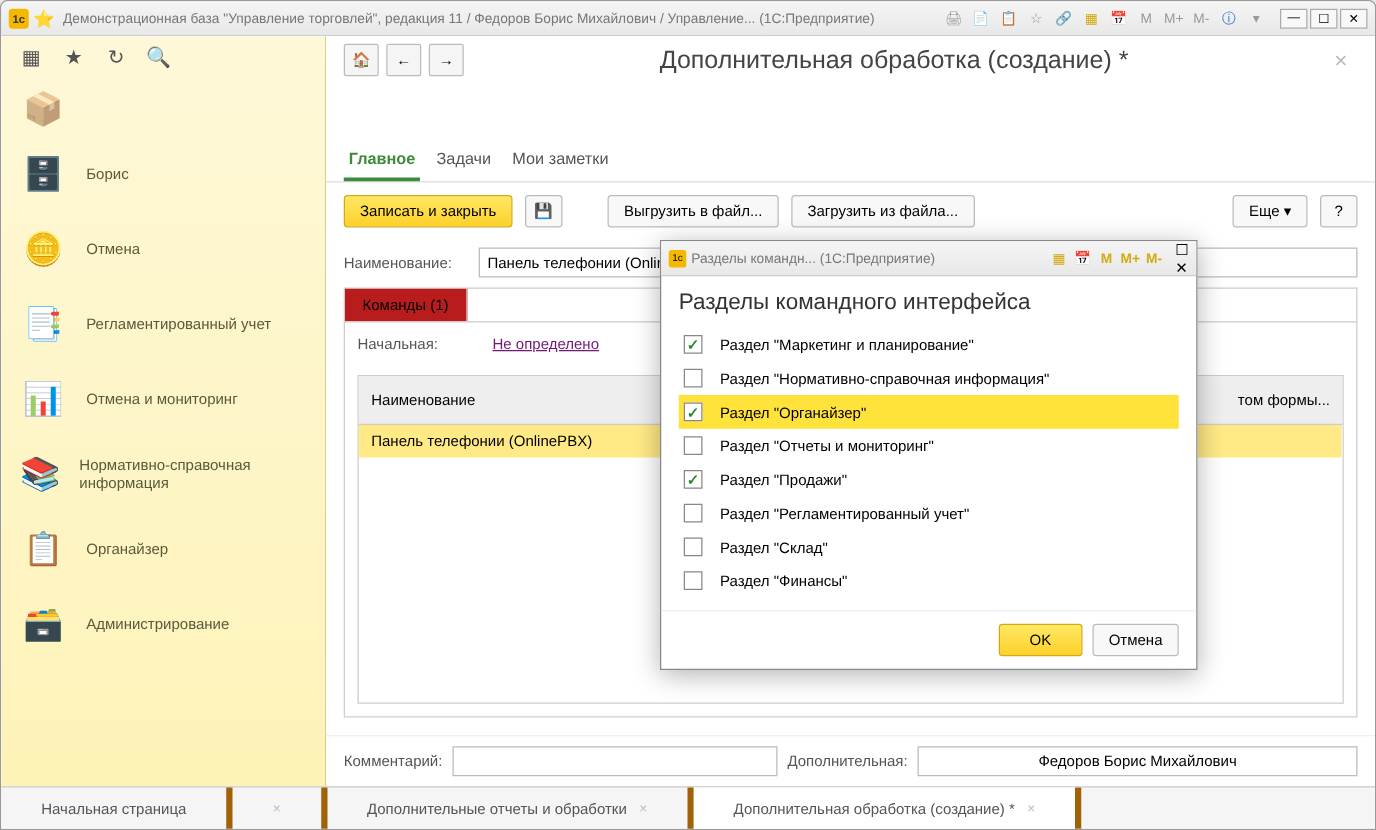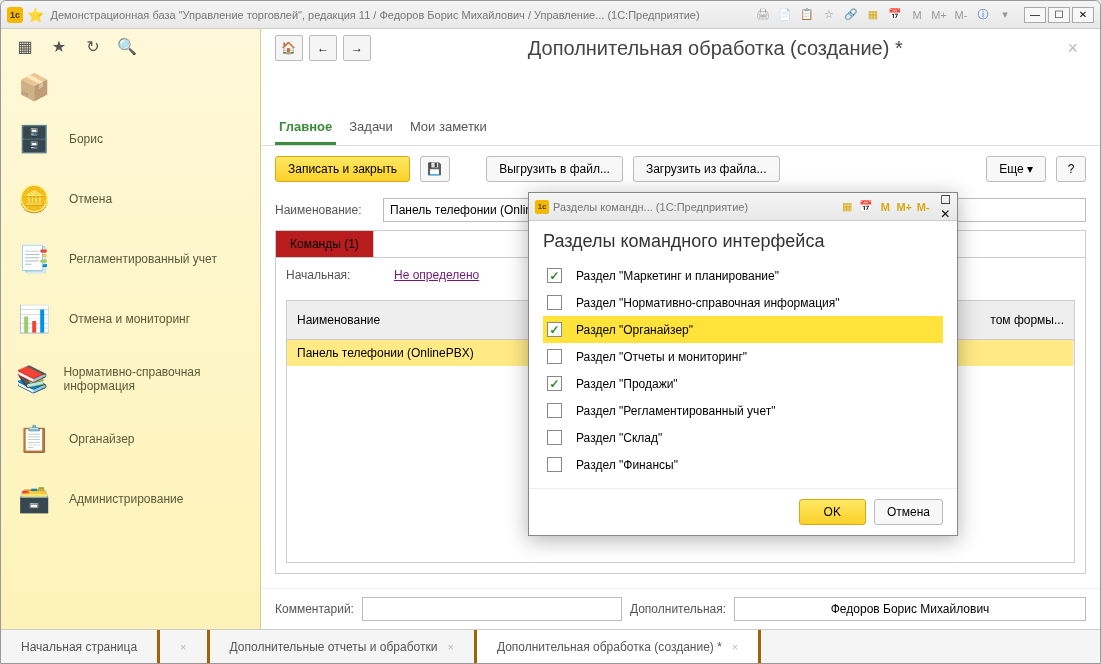--- a/index.html
+++ b/index.html
@@ -62,21 +62,21 @@
 .gh1 { flex:0 0 260px; }
 .gh2 { flex:1; }
 .grid-row { display:flex; background:#ffea86; }
 .grid-row .gc { padding:6px 10px; border-right:1px solid #eee; }
 
 .footer-row { display:flex; align-items:center; padding:8px 14px; gap:8px; border-top:1px solid #eee; }
 .footer-row .flab { color:#555; }
 .footer-row .field { flex:1;text-align:center; }
 
 .bottom-tabs { height:34px; background:#f5f5f5; border-top:1px solid #ccc; display:flex; }
-.bottom-tabs .bt { padding:8px 20px; border-right:3px solid #a16207; color:#555; cursor:pointer; display:flex; align-items:center; gap:10px; }
+.bottom-tabs .bt { padding:8px 32px; border-right:5px solid #a16207; color:#555; cursor:pointer; display:flex; align-items:center; gap:10px; }
 .bottom-tabs .bt .x { color:#bbb; font-size:11px; }
 
 
 .dialog { position:absolute; left:528px; top:192px; width:430px; background:#fff; border:1px solid #888; box-shadow:0 4px 20px rgba(0,0,0,.3); z-index:10; }
 .dlg-title { height:28px; background:linear-gradient(#f5f5f5,#e8e8e8); display:flex; align-items:center; padding:0 6px; border-bottom:1px solid #ccc; }
 .dlg-title .app-icon { width:14px; height:14px; background:#f5b800; border-radius:2px; margin-right:4px; font-size:8px; display:flex;align-items:center;justify-content:center; }
 .dlg-title .t { color:#777; font-size:11px; }
 .dlg-title .icos { margin-left:auto; display:flex; gap:3px; align-items:center; }
 .dlg-title .icos span { font-size:11px; color:#999; width:16px; text-align:center; }
 .dlg-title .icos .m { color:#d4aa12; font-weight:bold; }

